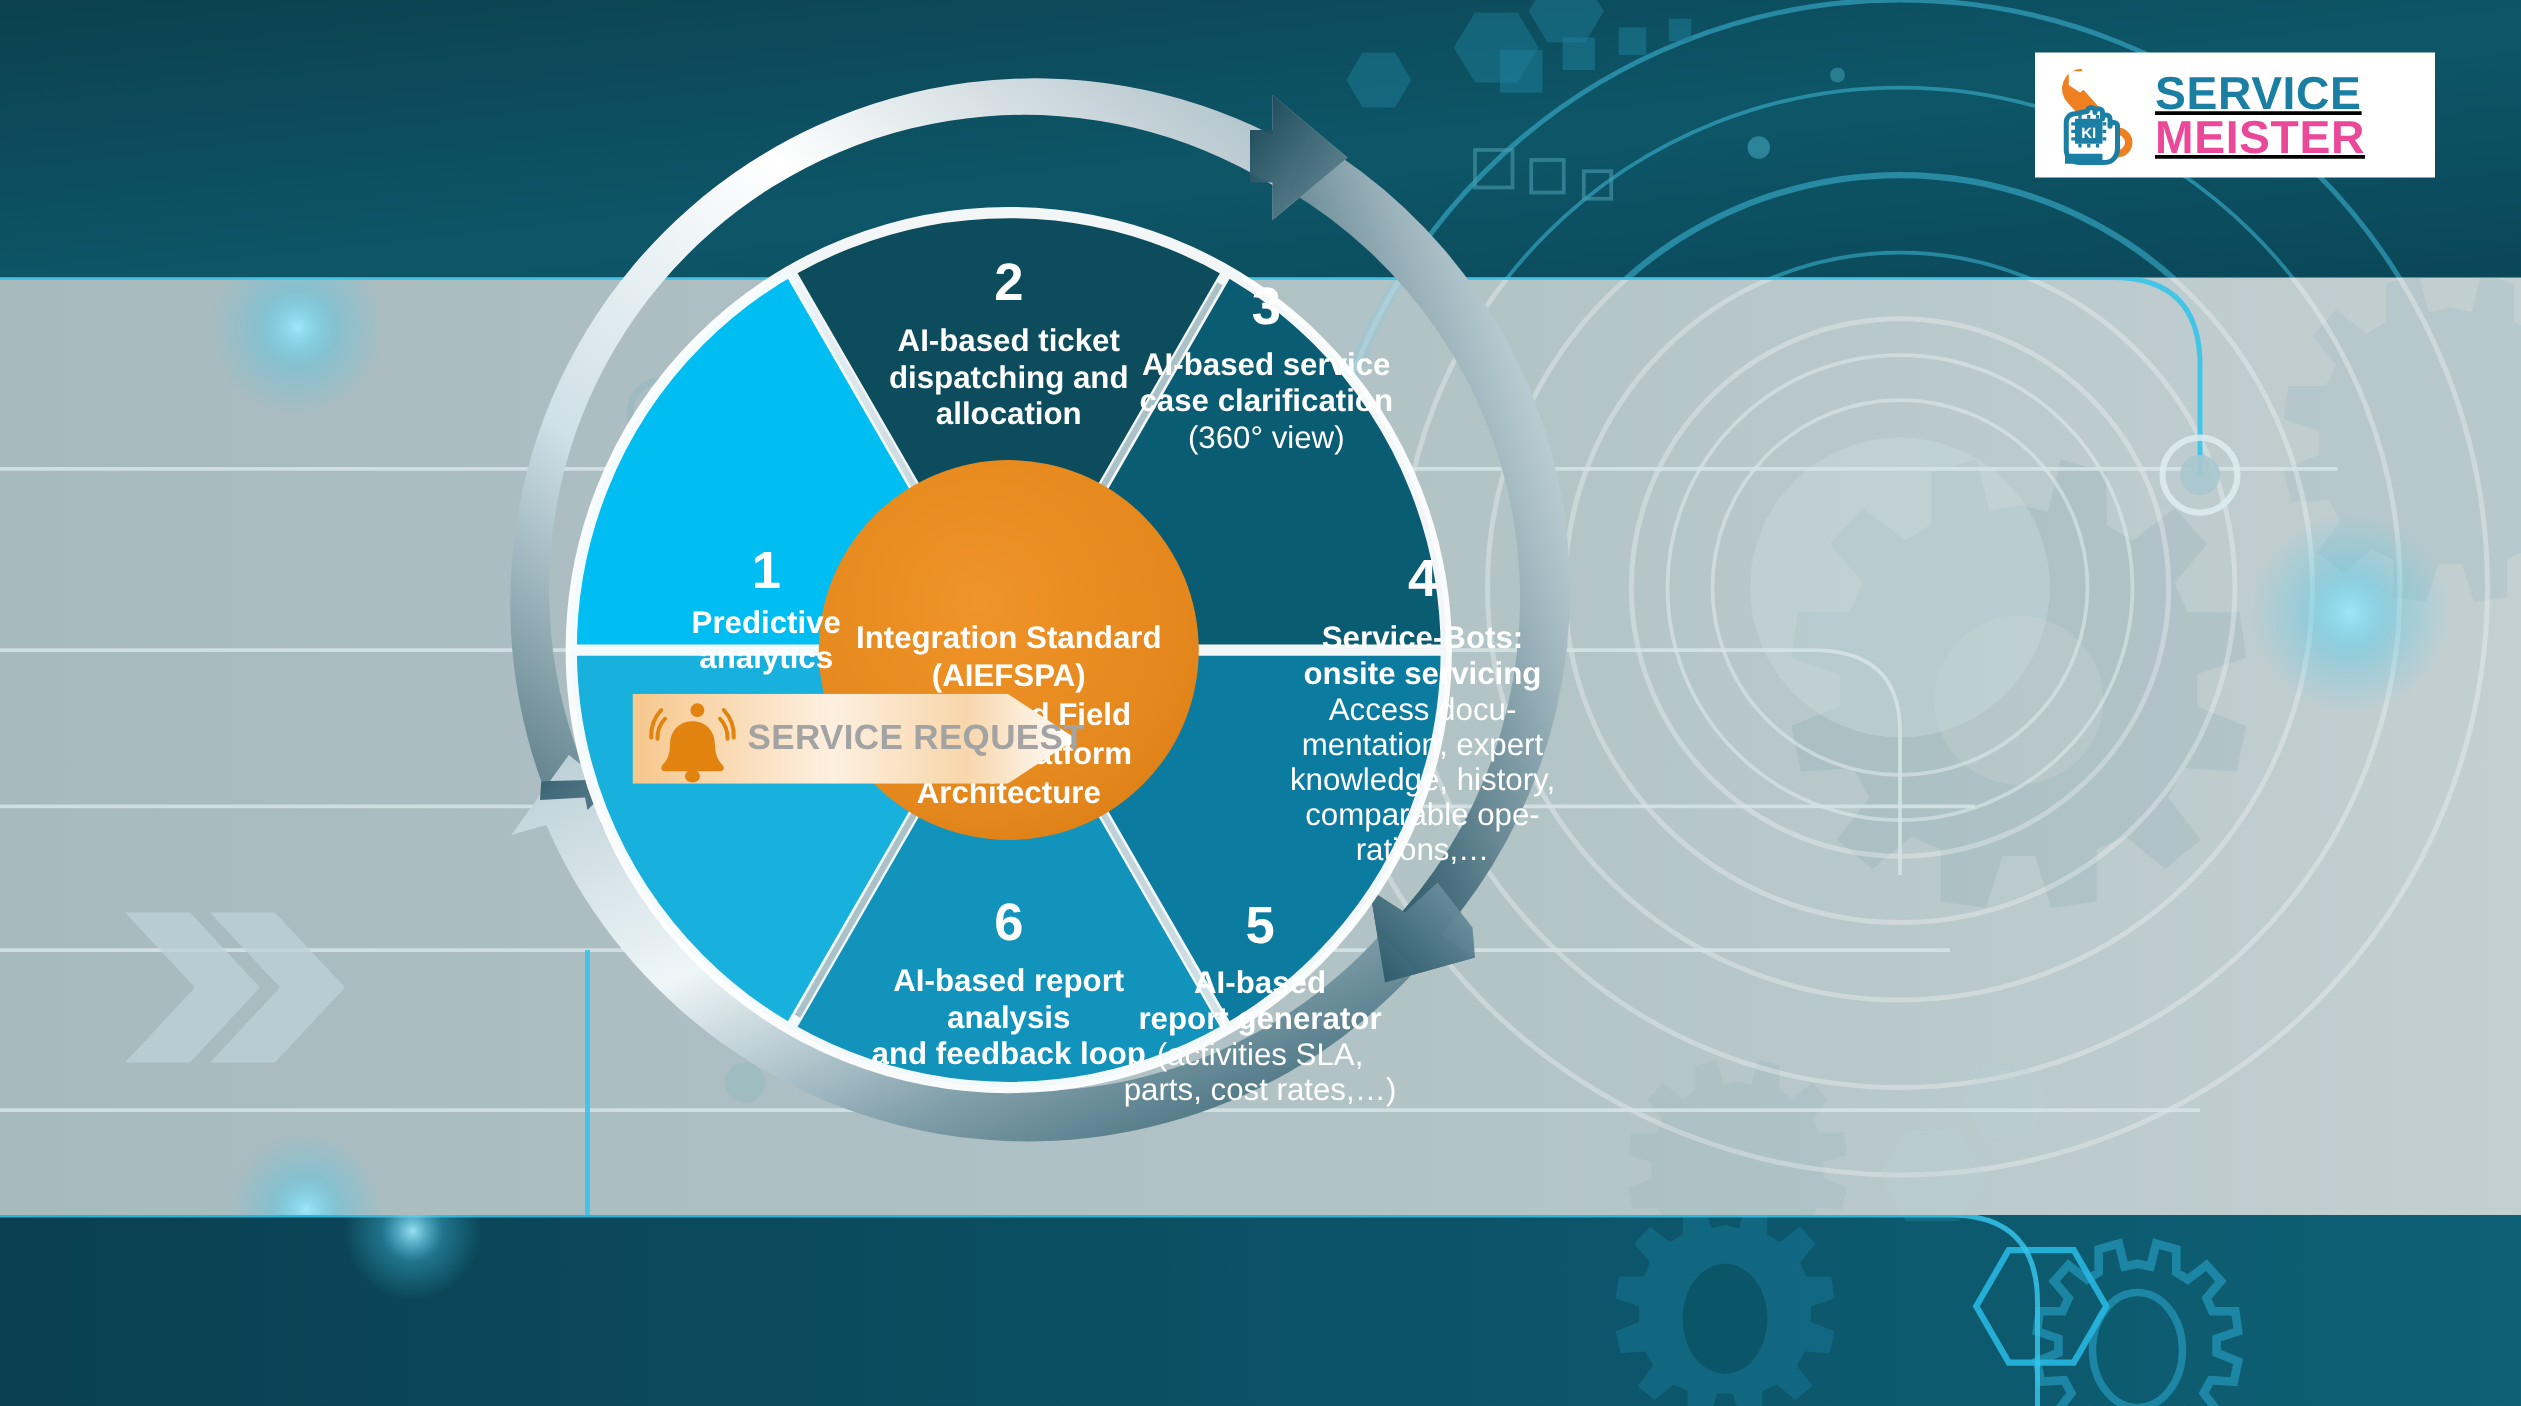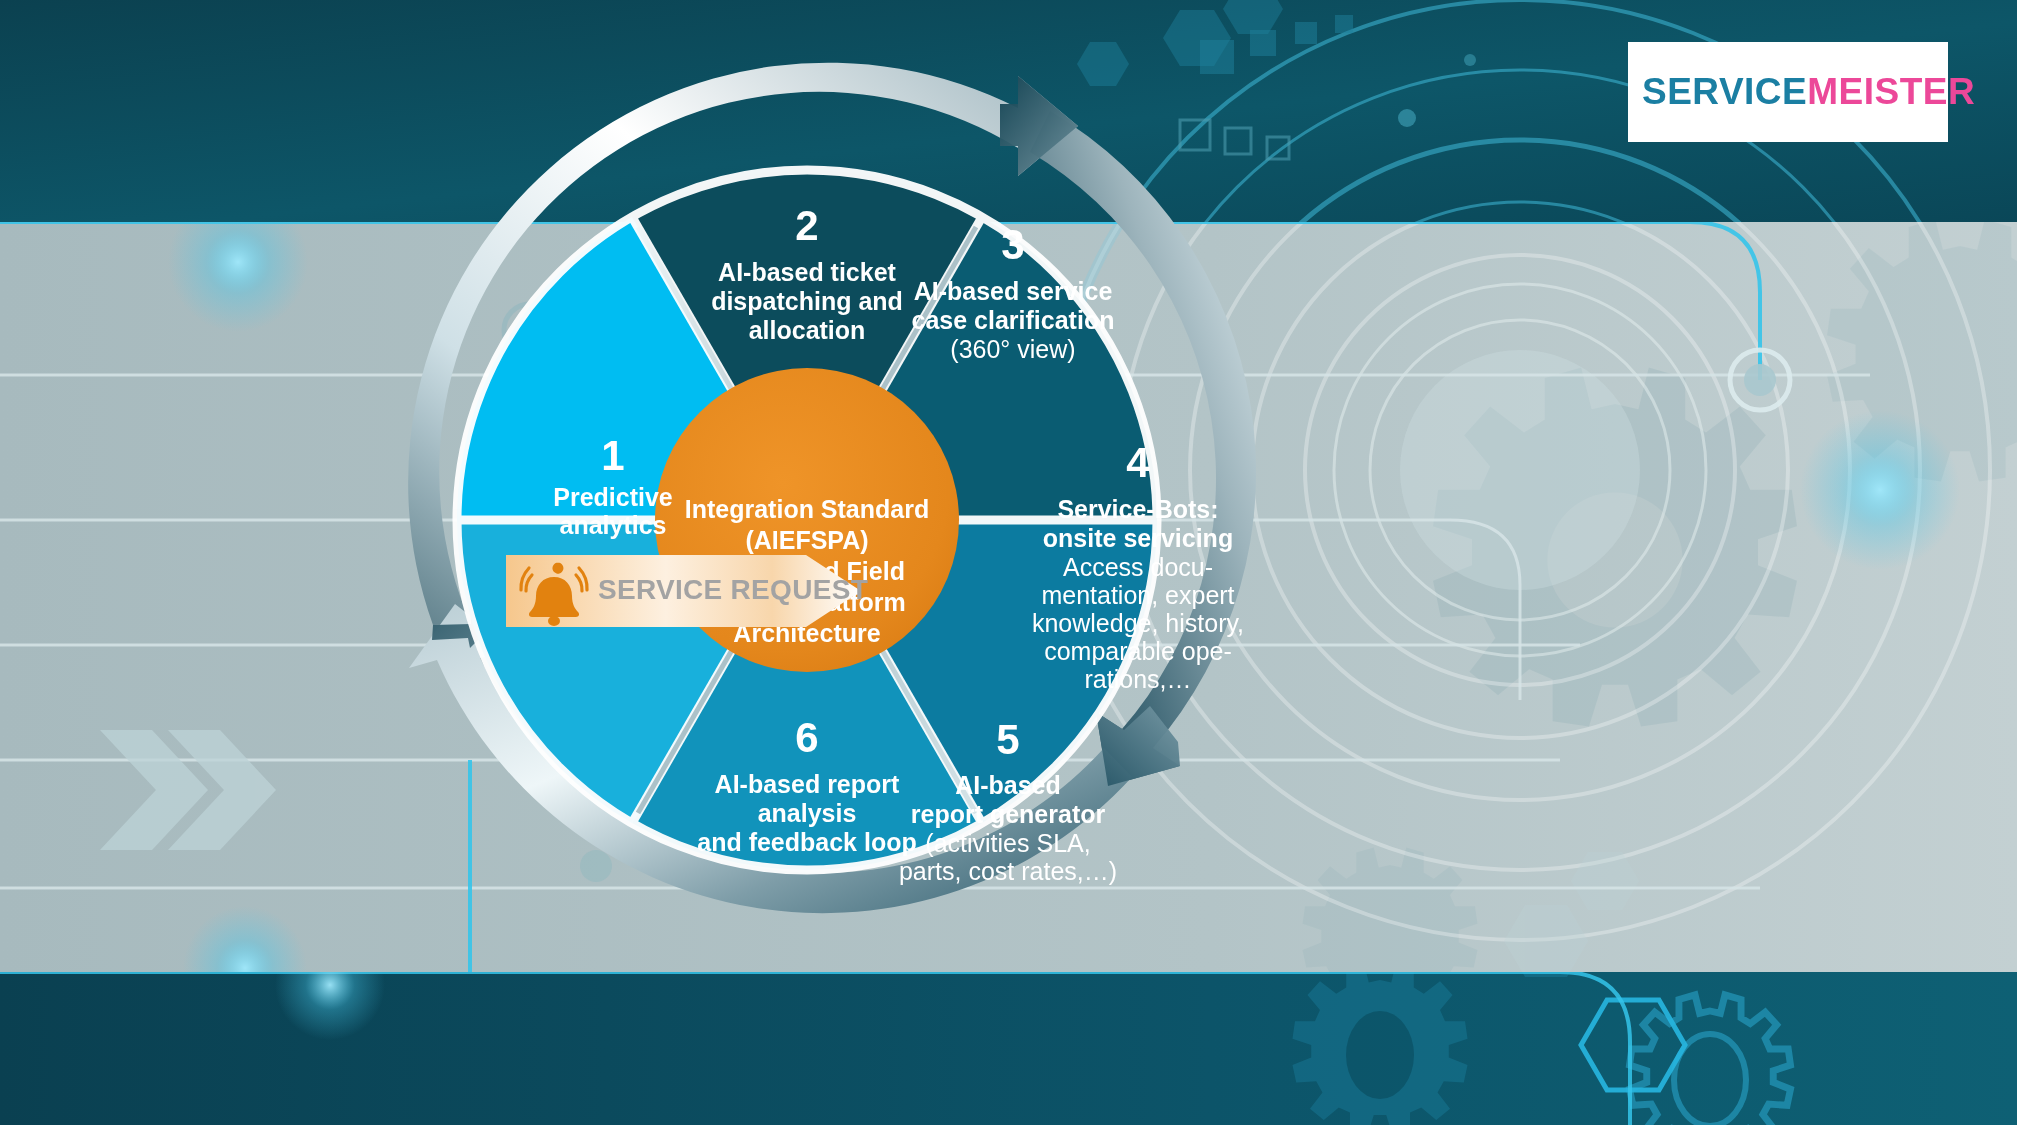--- a/index.html
+++ b/index.html
@@ -48,23 +48,24 @@
     width: 320px; height: 100px;
     background: #ffffff;
     display: flex;
     align-items: center;
     justify-content: flex-start;
     padding-left: 10px;
     box-sizing: border-box;
   }
   #logo-words {
     display: flex;
-    flex-direction: row;
+    flex-direction: column;
     line-height: 0.95;
     margin-left: 4px;
+    text-decoration: underline;
   }
   #logo-words .w1 {
     font-family: "Liberation Sans", sans-serif;
     font-weight: bold;
     font-size: 37px;
     letter-spacing: 0.5px;
     color: #1b7fa3;
   }
   #logo-words .w2 {
     font-family: "Liberation Sans", sans-serif;

